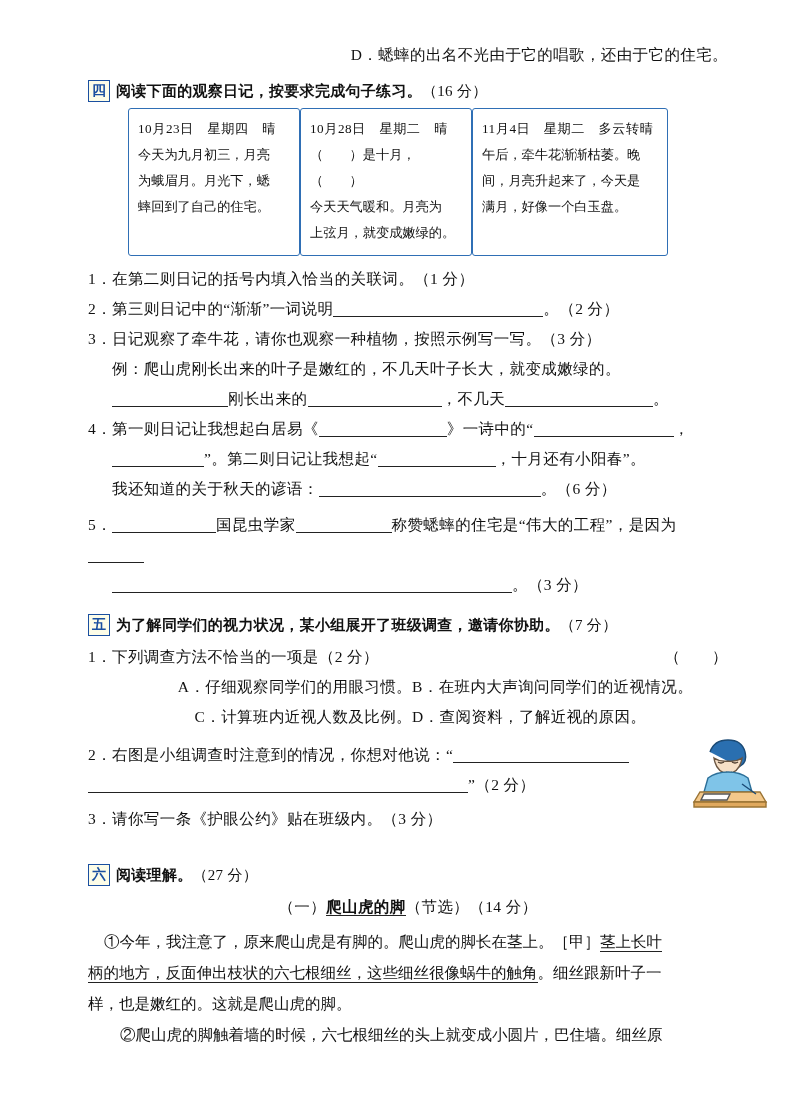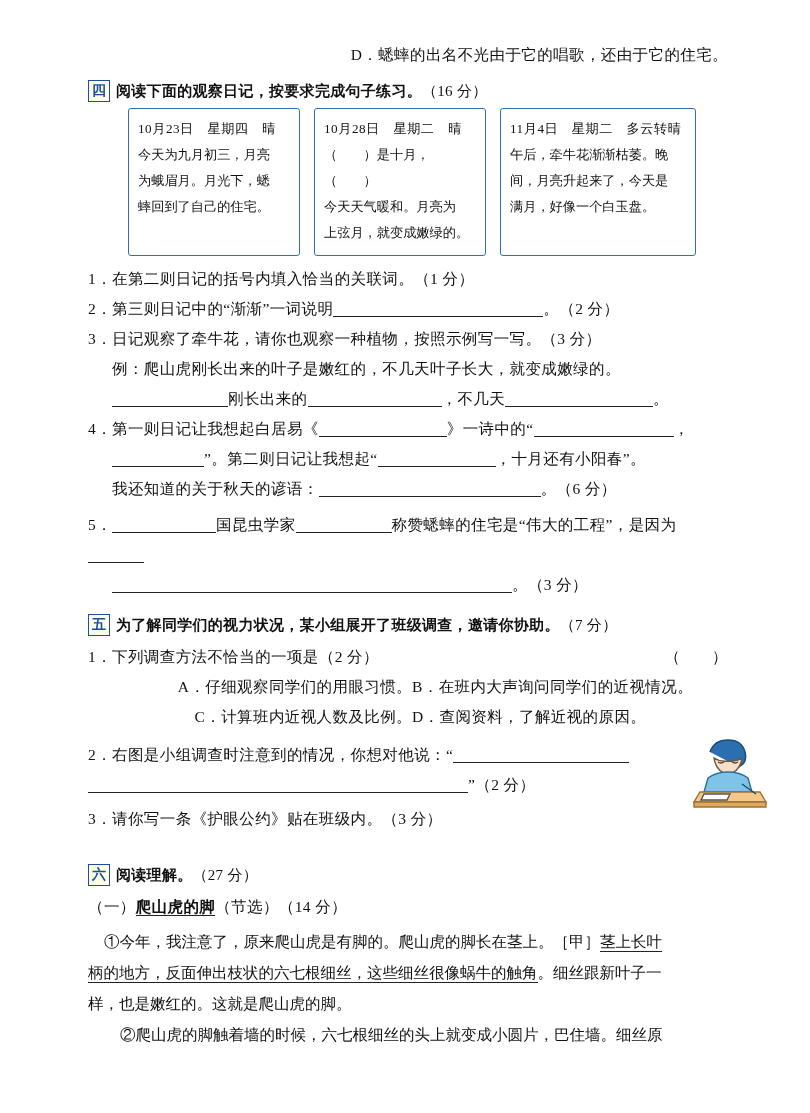--- a/index.html
+++ b/index.html
@@ -48,21 +48,20 @@
     font-family:"Liberation Sans",sans-serif;
     font-weight:bold;
   }
   .sec-title{
     font-weight:bold;
     font-size:15px;
     letter-spacing:0.3px;
   }
   .diary-row{
     display:flex;
-    gap:14px;
     margin:4px 0 4px 40px;
   }
   .diary{
     border:1.4px solid #2f6fb5;
     border-radius:3px;
     width:172px;
     padding:7px 9px 9px 9px;
     font-size:13.2px;
     line-height:26px;
     box-sizing:border-box;
@@ -83,21 +82,21 @@
     text-align:right;
   }
   .two-col > div:first-child{ width:300px; }
   .q-right{ float:right; }
   .pic{
     position:absolute;
     right:22px;
     top:732px;
     width:118px;height:88px;
   }
-  .center{ }
+  .center{ text-align:center; }
   .title-under{
     border-bottom:1.2px solid #222;
     padding-bottom:0px;
   }
   .body-para{
     font-size:15.5px;
     line-height:31px;
     text-indent:0;
   }
   .clearfix::after{content:"";display:block;clear:both;}

